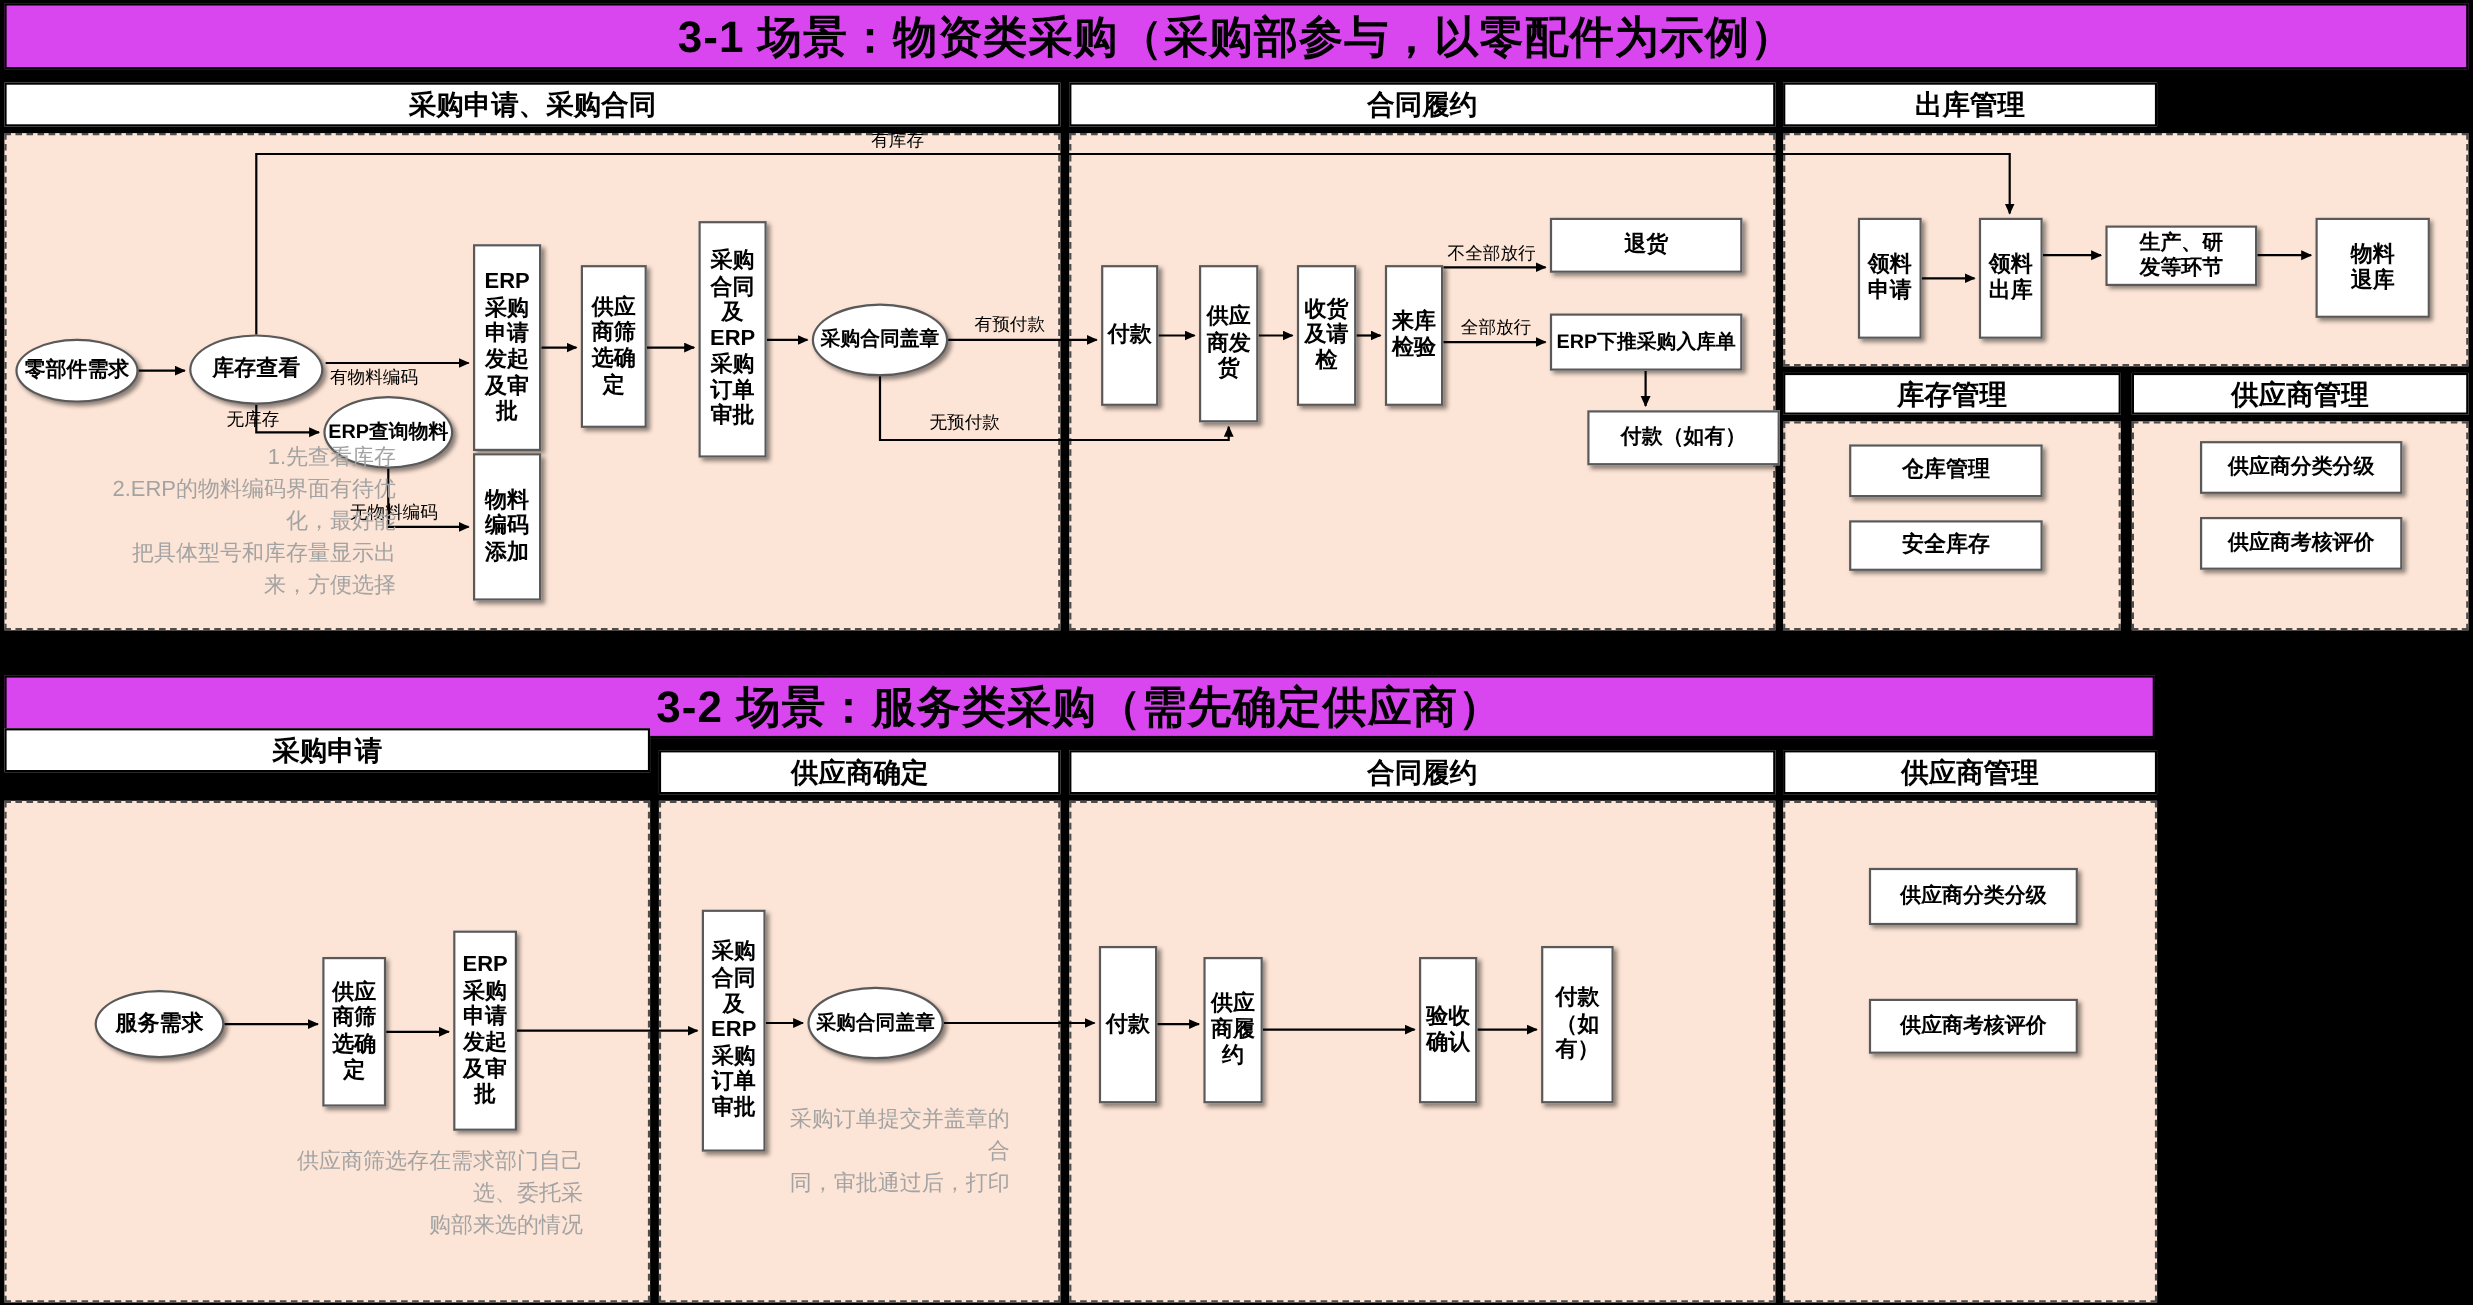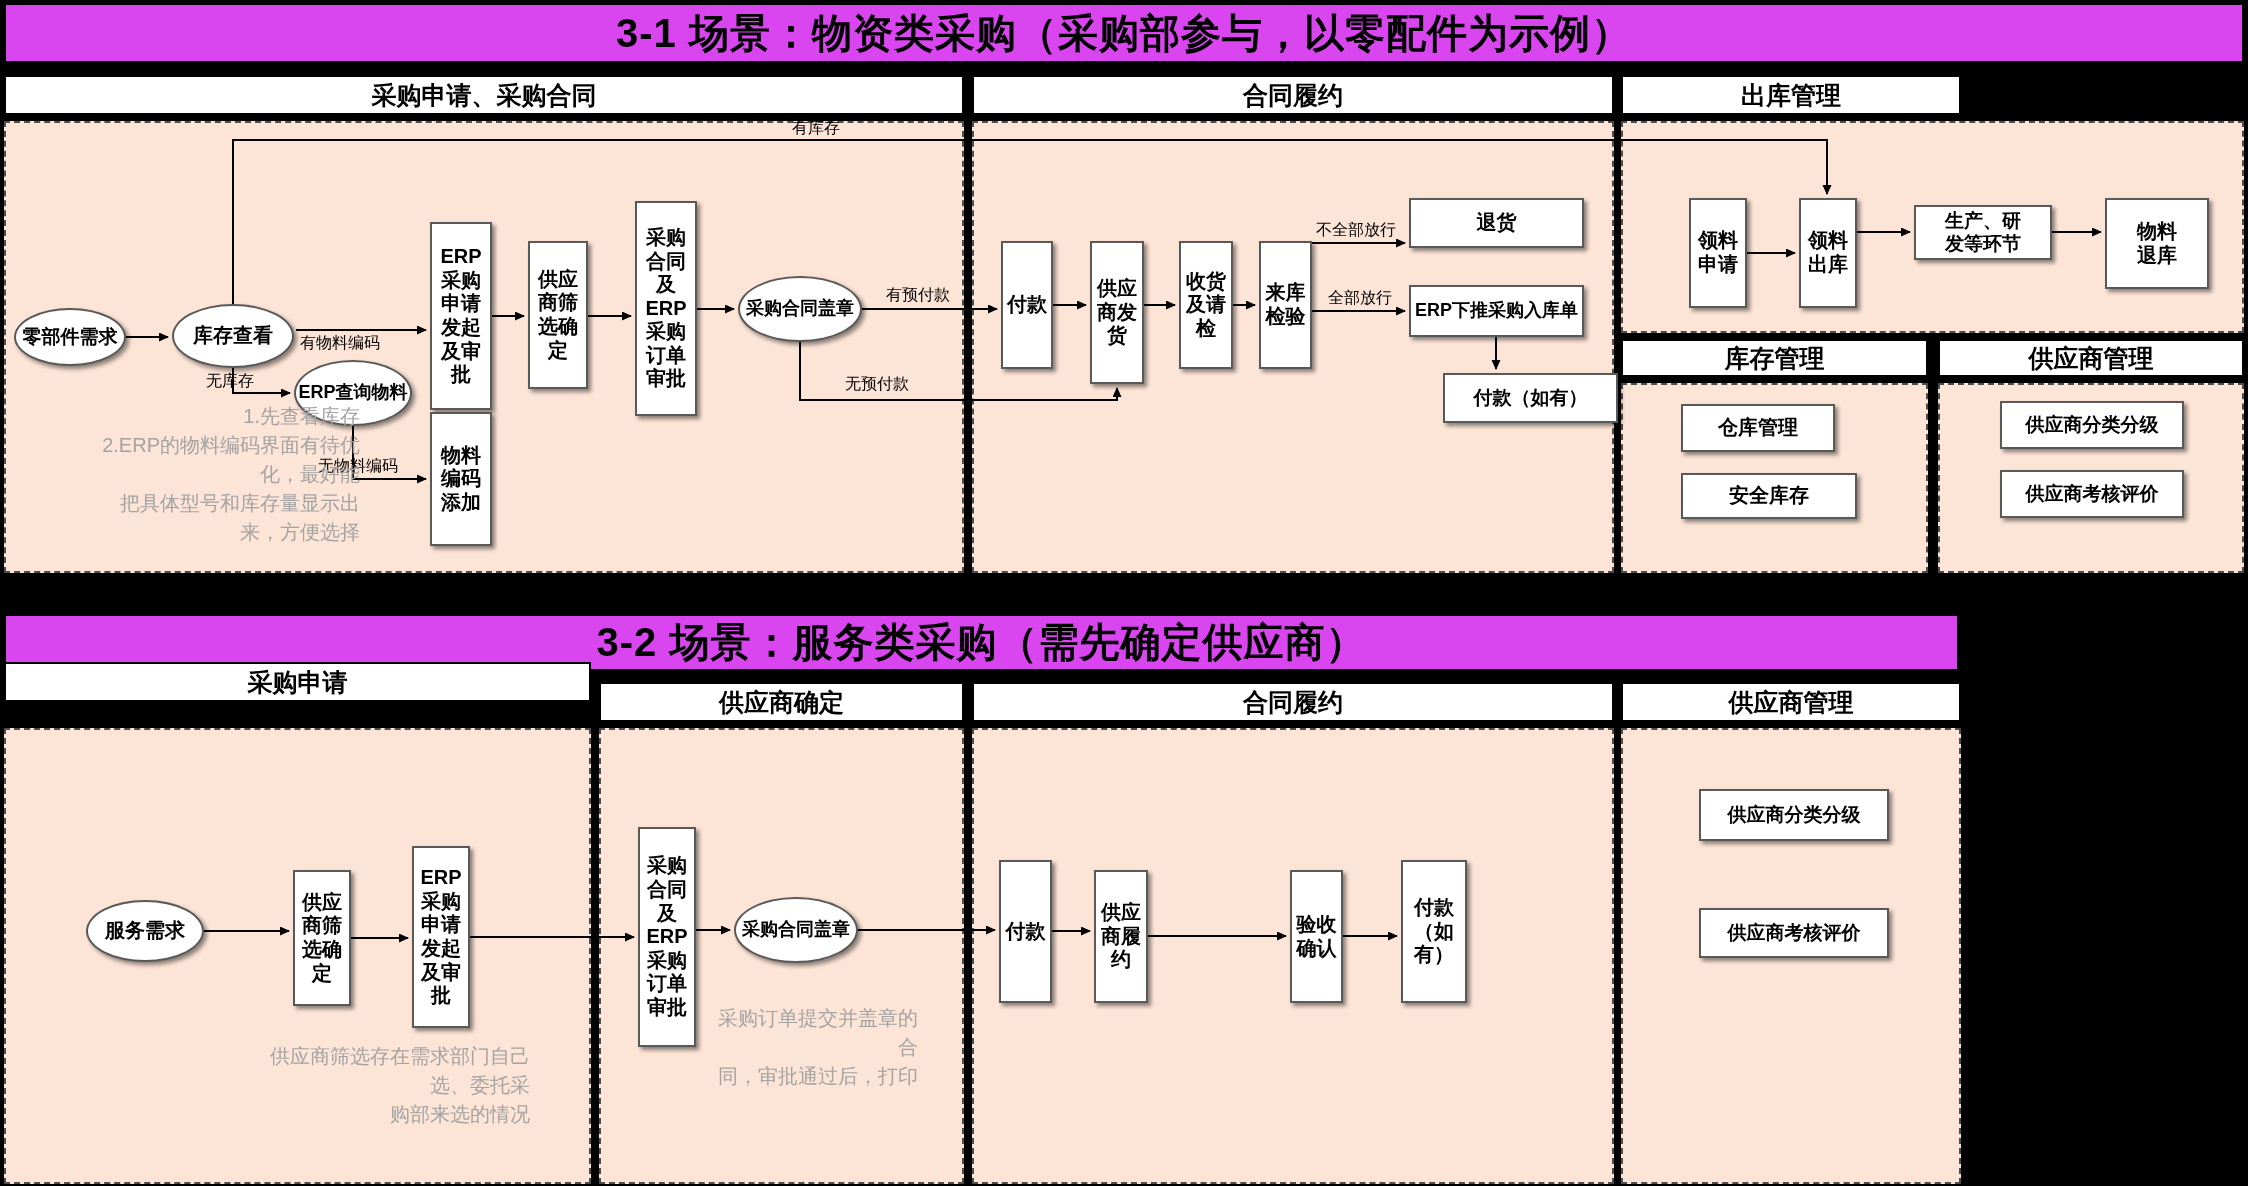--- a/index.html
+++ b/index.html
@@ -120,21 +120,21 @@
 <div class="node f18" style="left:1409px; top:285px; width:175px; height:52px;">ERP下推采购入库单</div>
 <div class="node f19" style="left:1443px; top:373px; width:175px; height:50px;">付款（如有）</div>
 
 <div class="node" style="left:1689px; top:198px; width:58px; height:110px;">领料申请</div>
 <div class="node" style="left:1799px; top:198px; width:58px; height:110px;">领料出库</div>
 <div class="node f19" style="left:1914px; top:205px; width:138px; height:55px;">生产、研
 发等环节</div>
 <div class="node" style="left:2105px; top:198px; width:104px; height:91px;">物料
 退库</div>
 
-<div class="node" style="left:1681px; top:404px; width:154px; height:48px;">仓库管理</div>
+<div class="node" style="left:1681px; top:404px; width:176px; height:48px;">仓库管理</div>
 <div class="node" style="left:1681px; top:473px; width:176px; height:46px;">安全库存</div>
 <div class="node f19" style="left:2000px; top:401px; width:184px; height:48px;">供应商分类分级</div>
 <div class="node f19" style="left:2000px; top:470px; width:184px; height:48px;">供应商考核评价</div>
 
 <div class="lbl" style="left:300px; top:300px;margin-top:33px;">有物料编码</div>
 <div class="lbl" style="left:206px; top:371px;">无库存</div>
 <div class="lbl" style="left:318px; top:456px;">无物料编码</div>
 <div class="lbl" style="left:792px; top:118px;">有库存</div>
 <div class="lbl" style="left:886px; top:285px;">有预付款</div>
 <div class="lbl" style="left:845px; top:374px;">无预付款</div>

